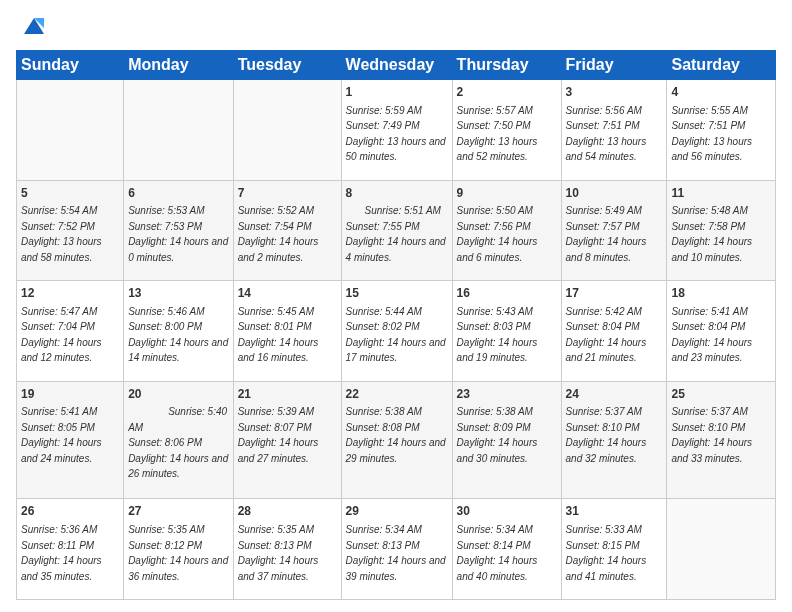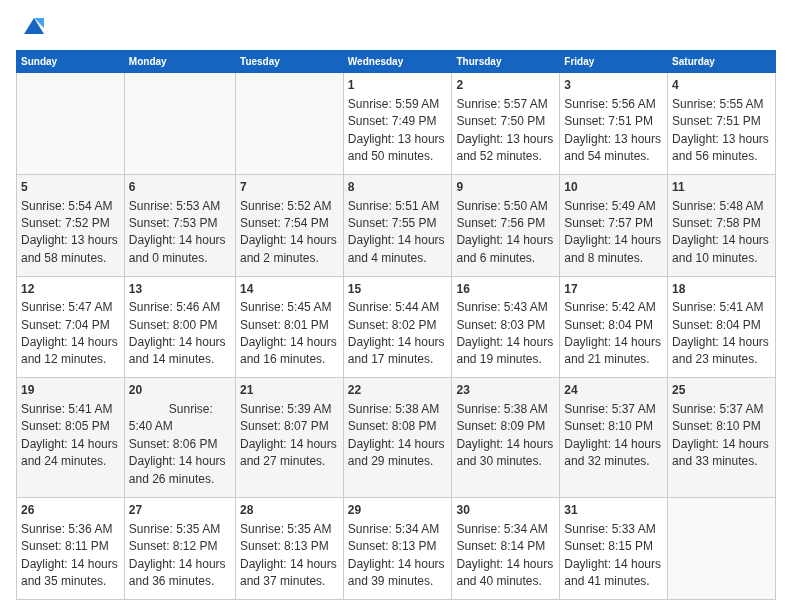--- a/index.html
+++ b/index.html
@@ -63,21 +63,21 @@
       flex: 1;
       border-collapse: collapse;
       width: 100%;
       font-size: 10.5px;
     }
     .calendar th {
       background: #1565c0;
       color: #fff;
       padding: 5px 4px;
       text-align: left;
-      font-size: 10px;
+      font-size: 16px;
       font-weight: bold;
       border: 1px solid #1565c0;
     }
     .calendar td {
       vertical-align: top;
       padding: 4px 4px;
       border: 1px solid #ccc;
       width: 113px;
       min-height: 70px;
       line-height: 1.4;
@@ -89,23 +89,24 @@
     .calendar tr:nth-child(odd) td {
       background: #fff;
     }
     .day-num {
       font-weight: bold;
       font-size: 12px;
       display: block;
       margin-bottom: 2px;
     }
     .cell-text {
-      font-size: 12px;
+      font-size: 10px;
       color: #333;
       line-height: 1.45;
+      font-style: italic;
     }
     .empty-cell {
       background: #f9f9f9 !important;
     }
   </style>
 </head>
 <body>
 
 <div class="page">
   <div class="header">
@@ -158,21 +159,21 @@
         <tr>
           <td><span class="day-num">5</span><span class="cell-text" style="white-space: pre-line;">Sunrise: 5:54 AM
 Sunset: 7:52 PM
 Daylight: 13 hours and 58 minutes.</span></td>
           <td><span class="day-num">6</span><span class="cell-text" style="white-space: pre-line;">Sunrise: 5:53 AM
 Sunset: 7:53 PM
 Daylight: 14 hours and 0 minutes.</span></td>
           <td><span class="day-num">7</span><span class="cell-text" style="white-space: pre-line; margin-top: 40px;">Sunrise: 5:52 AM
 Sunset: 7:54 PM
 Daylight: 14 hours and 2 minutes.</span></td>
-          <td><span class="day-num">8</span><span class="cell-text" style="white-space: pre-line;">Sunrise: 5:51 AM
+          <td><span class="day-num">8</span><span class="cell-text" style="white-space: pre-line; margin-left: 19px;">Sunrise: 5:51 AM
 Sunset: 7:55 PM
 Daylight: 14 hours and 4 minutes.</span></td>
           <td><span class="day-num">9</span><span class="cell-text" style="white-space: pre-line;">Sunrise: 5:50 AM
 Sunset: 7:56 PM
 Daylight: 14 hours and 6 minutes.</span></td>
           <td><span class="day-num">10</span><span class="cell-text" style="white-space: pre-line; text-align: center;">Sunrise: 5:49 AM
 Sunset: 7:57 PM
 Daylight: 14 hours and 8 minutes.</span></td>
           <td><span class="day-num">11</span><span class="cell-text" style="white-space: pre-line; text-align: right;">Sunrise: 5:48 AM
 Sunset: 7:58 PM

